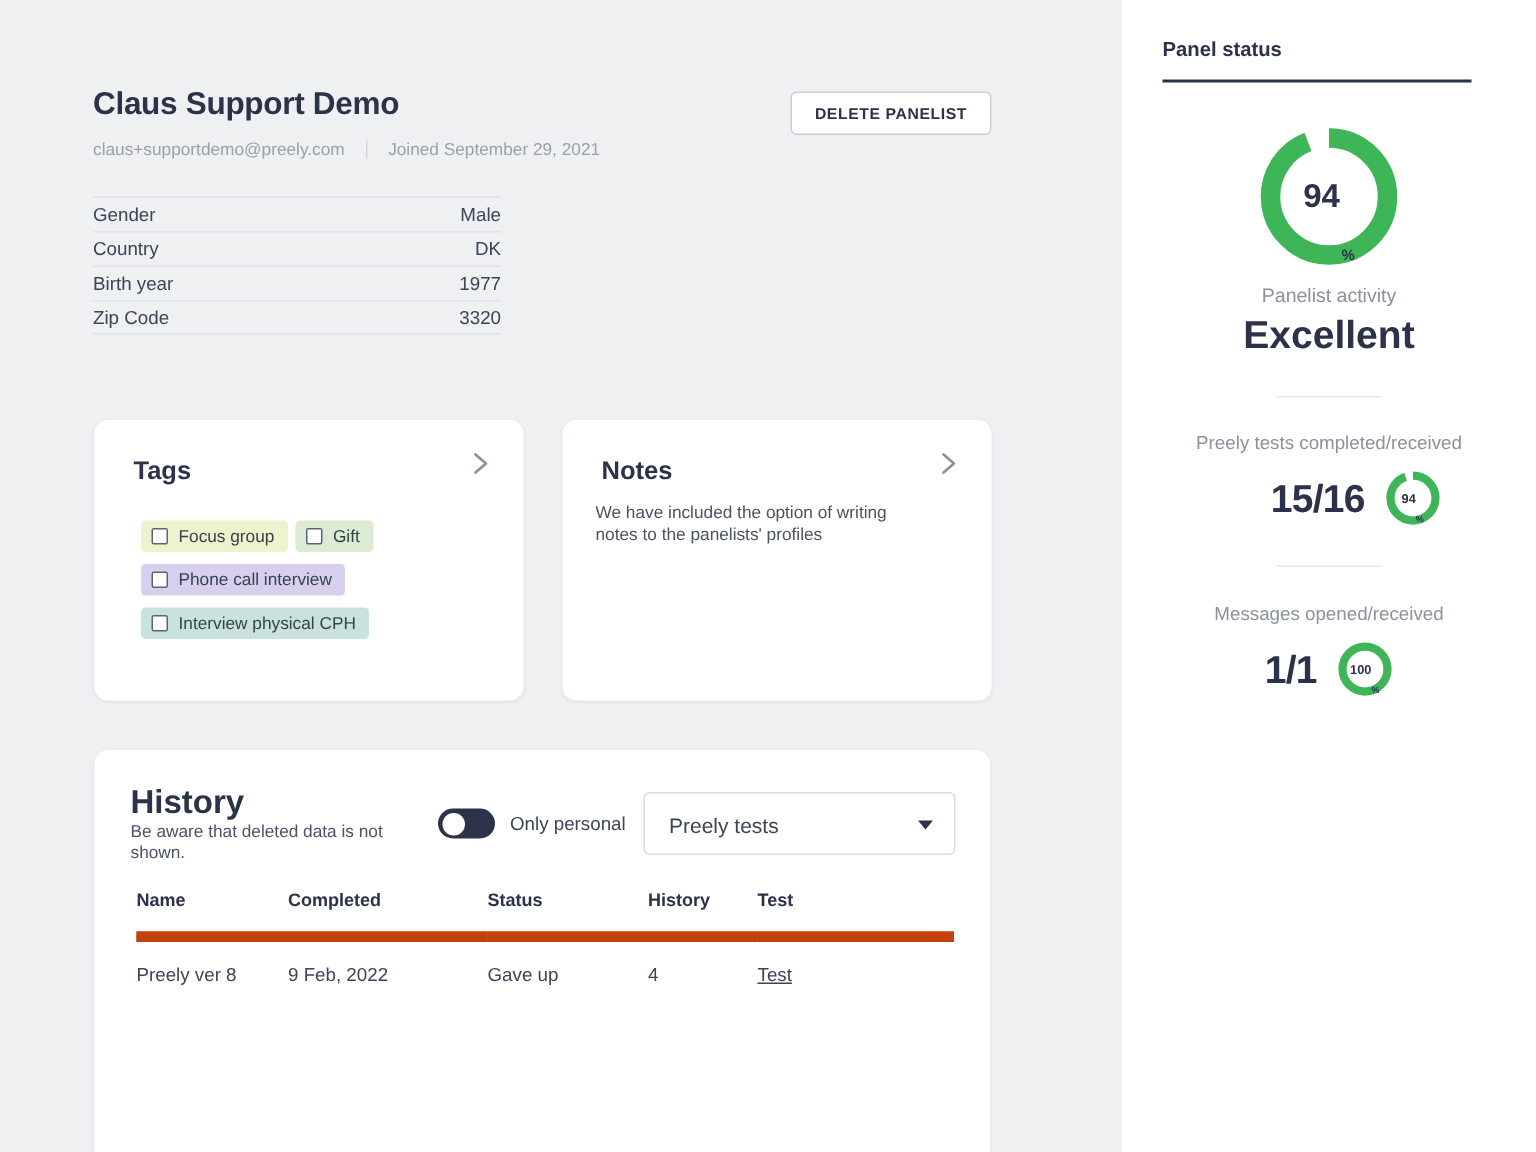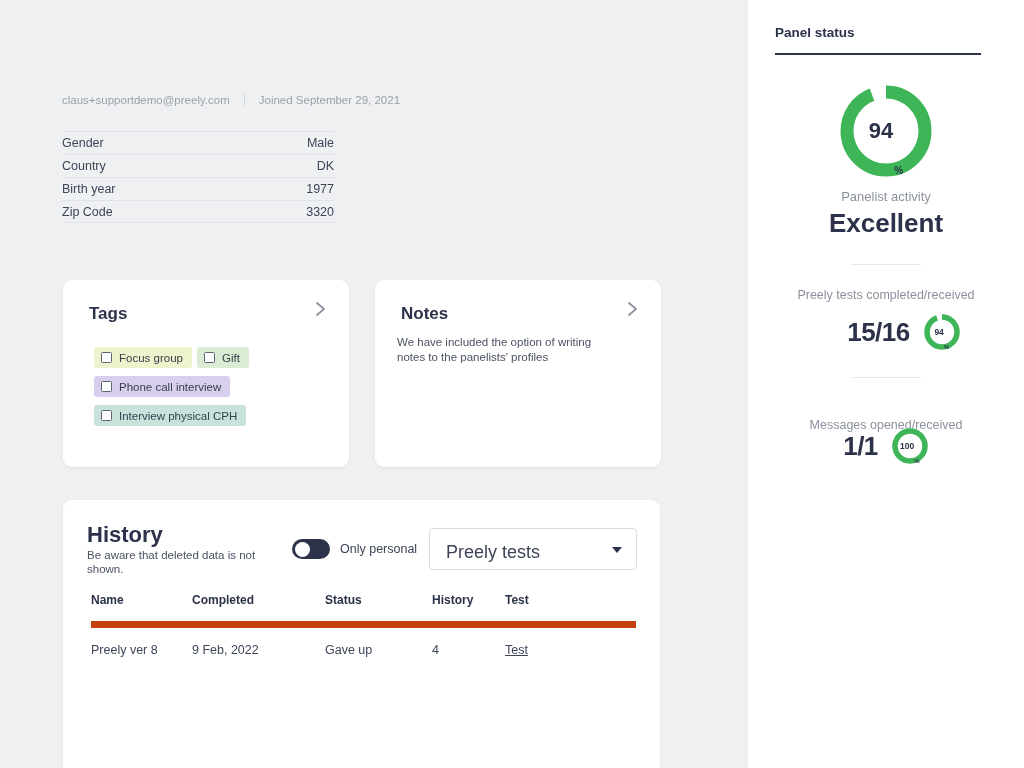--- a/index.html
+++ b/index.html
@@ -121,21 +121,21 @@
     font-size:12.5px; color:#3d4458;
   }
   .select {
     position:absolute; left:366px; top:28px;
     width:208px; height:42px;
     background:#ffffff; border:1px solid #d9dde3; border-radius:4px;
     cursor:pointer;
   }
   .select .val {
     position:absolute; left:16px; top:13px;
-    font-size:18px; color:#3d4458;
+    font-size:14px; color:#3d4458;
   }
   .select .arrow {
     position:absolute; right:14px; top:18px;
     width:0; height:0;
     border-left:5.5px solid transparent; border-right:5.5px solid transparent;
     border-top:6px solid #2b3249;
   }
 
   .hist-table {
     position:absolute; left:28px; top:93px; width:545px;
@@ -213,29 +213,33 @@
   .mini svg { display:block; transform:rotate(-90deg); }
   .mini-center {
     position:absolute; inset:0; display:flex;
     align-items:center; justify-content:center;
     color:#2b3249; font-weight:bold;
   }
   .mini-center .mnum { font-size:8.5px; line-height:1; }
   .mini-center .mpct { font-size:6px; line-height:1; align-self:flex-end; margin-bottom:1px; }
 
   .lbl1 { top:288px; } .row1 { top:313px;padding-left:36px; }
-  .lbl2 { top:402px;margin-top:16px; } .row2 { top:427px; }
+  .lbl2 { top:402px; } .row2 { top:427px; }
 </style>
 </head>
 <body>
 
 <div class="page">
 
   <div class="workspace">
 
+    <div class="header-row">
+      <div class="page-title">Claus Support Demo</div>
+      <div class="delete-btn">DELETE PANELIST</div>
+    </div>
 
     <div class="sub-row">
       <span>claus+supportdemo@preely.com</span>
       <span class="sub-sep"></span>
       <span>Joined September 29, 2021</span>
     </div>
 
     <div class="info-table">
       <div class="info-row">
         <span class="info-label">Gender</span>

